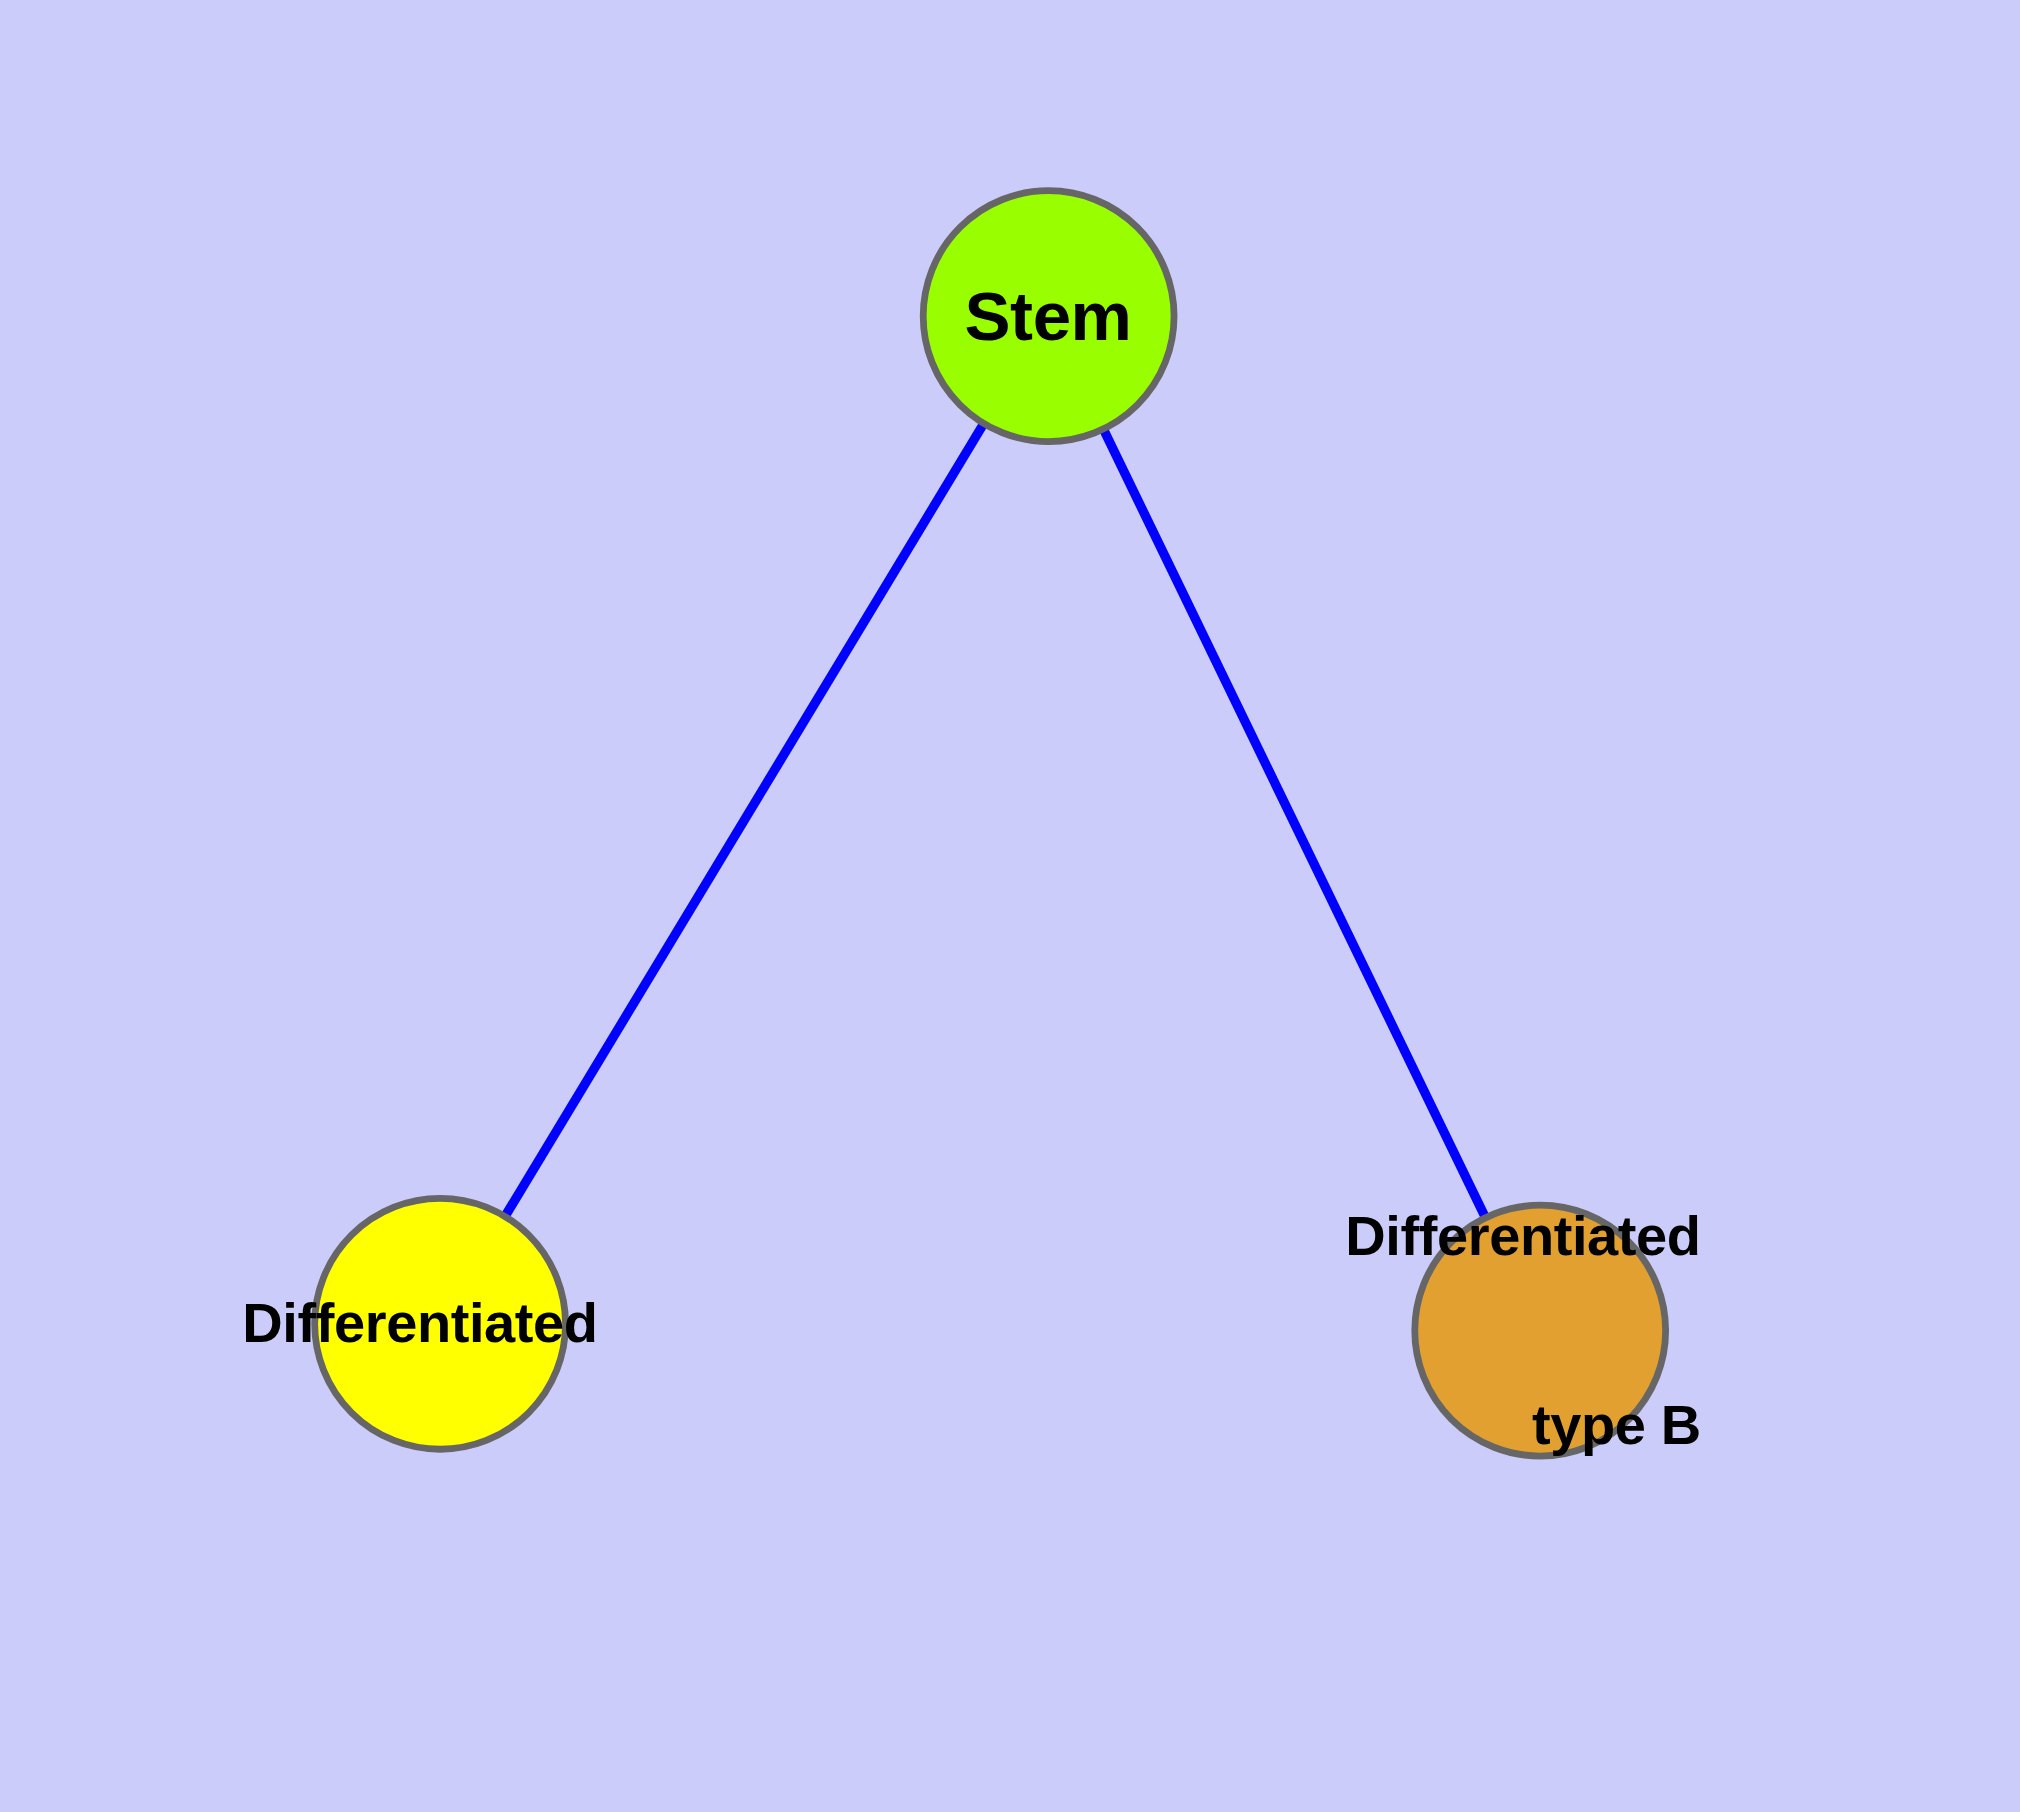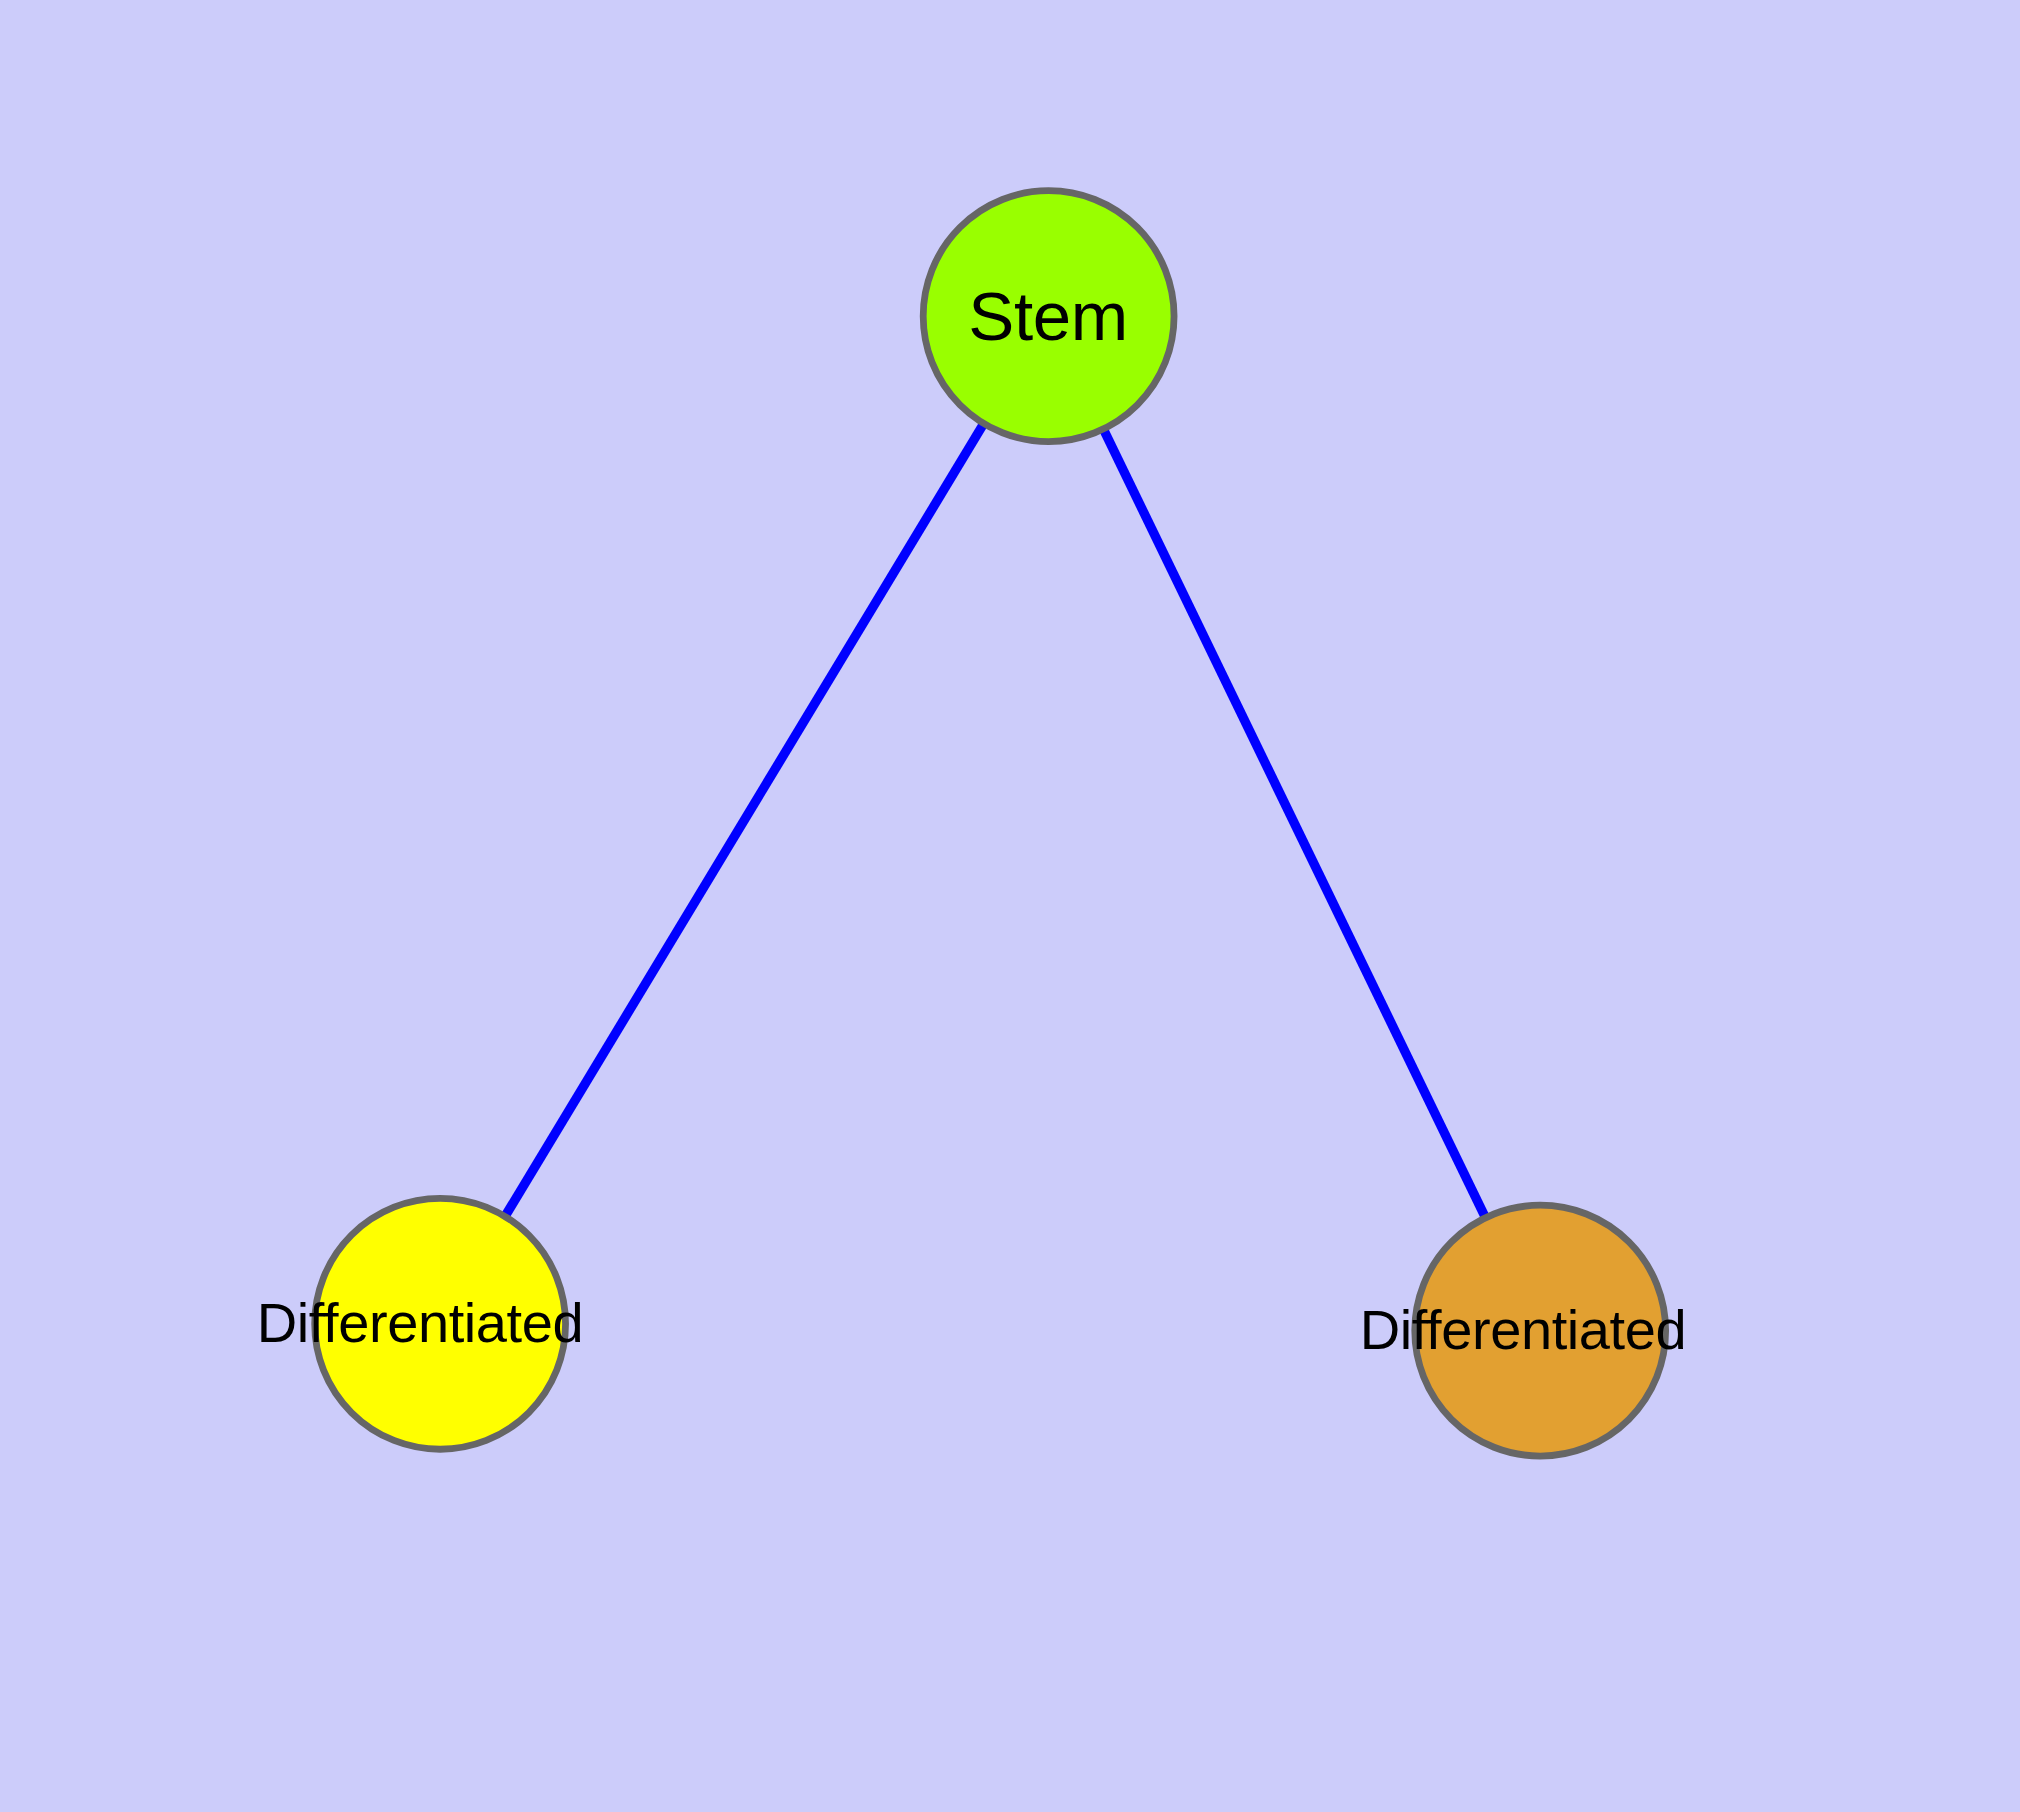--- a/index.html
+++ b/index.html
@@ -22,21 +22,21 @@
   }
   #graph-svg {
     position: absolute;
     left: 0; top: 0;
     width: 2021px;
     height: 1812px;
   }
   .node-label {
     position: absolute;
     color: #000000;
-    font-weight: normal;
+    font-weight: bold;
     text-align: right;
     white-space: pre;
     line-height: 1.12;
     letter-spacing: -0.4px;
     transform: translate(-50%, -50%);
     pointer-events: none;
   }
   #label-stem {
     font-size: 69px;
   }
@@ -66,16 +66,17 @@
   <div class="node-label" id="label-stem" style="left: 1048px; top: 316px;">
     <div>Stem</div>
   </div>
 
   <div class="node-label" id="label-a" style="left: 420px; top: 1324px;">
     <div>Differentiated</div>
   </div>
 
   <div class="node-label" id="label-b" style="left: 1523px; top: 1331px;">
     <div>Differentiated</div>
+    <div>type B</div>
   </div>
 
 </div>
 
 
 </body></html>

